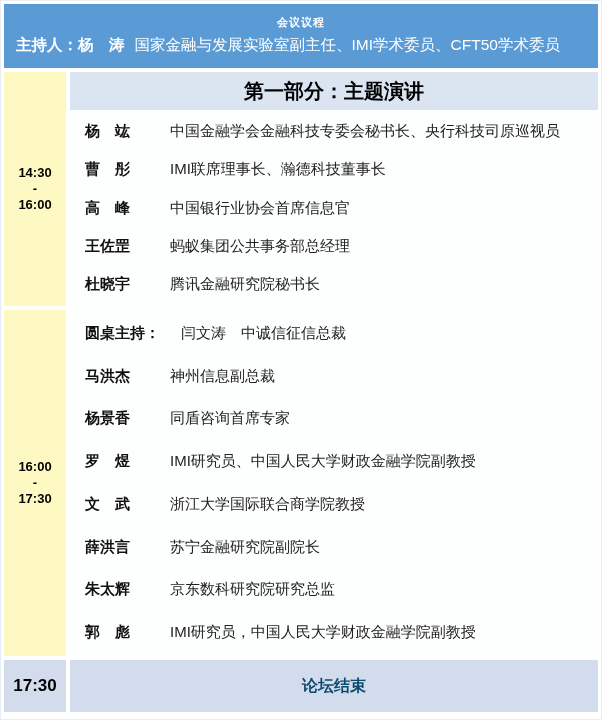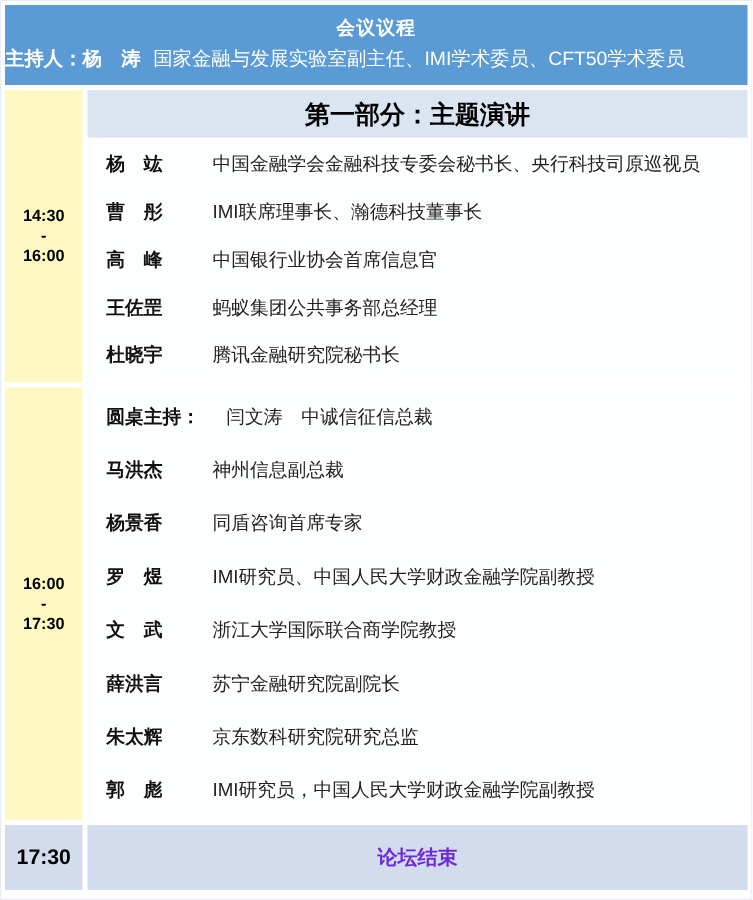--- a/index.html
+++ b/index.html
@@ -8,22 +8,22 @@
     background:#ffffff;
     padding:4px;
     display:flex;flex-direction:column;gap:4px;
     font-family:"Liberation Sans","DejaVu Sans",sans-serif;
     color:#1a1a1a;
     outline:1px solid #e7edf6;outline-offset:-1px;
   }
   
   .band{background:#5b9bd5;color:#ffffff;flex:0 0 64px;
         display:flex;flex-direction:column;justify-content:center;}
-  .band-title{text-align:center;font-size:15px;font-weight:700;letter-spacing:1px;padding:3px 0 5px 0;}
-  .band-host{padding:0 10px 4px 0;font-size:15.5px;white-space:nowrap;}
+  .band-title{text-align:center;font-size:11px;font-weight:700;letter-spacing:1px;padding:3px 0 5px 0;}
+  .band-host{padding:0 10px 4px 12px;font-size:15.5px;white-space:nowrap;}
   .host-label{font-weight:700;}
   .host-desc{font-weight:400;margin-left:10px;}
   
   .section{display:flex;gap:4px;}
   .sec1{flex:0 0 234px;}
   .sec2{flex:0 0 346px;}
   .timecell{
     flex:0 0 62px;background:#fef9c3;
     display:flex;flex-direction:column;align-items:center;justify-content:center;
     font-weight:700;font-size:13px;color:#000000;line-height:1.25;
@@ -36,21 +36,21 @@
   }
   .rows{flex:1 1 auto;display:flex;flex-direction:column;padding:2px 0;}
   .row{flex:1 1 auto;display:flex;align-items:center;padding-left:15px;
        font-size:15px;white-space:nowrap;gap:21px;}
   .row .b{font-weight:700;color:#111111;display:inline-block;min-width:64px;}
   .row .r{font-weight:400;color:#222222;}
   
   .closing{flex:0 0 52px;}
   .closing .timecell{background:#d2dcec;font-size:17px;}
   .closing .content{background:#d2dcec;align-items:center;justify-content:center;
-       font-weight:700;font-size:16px;color:#6d28d9;}
+       font-weight:700;font-size:16px;color:#0c4a6e;}
 </style>
 </head>
 <body>
 
 <div class="page">
 
   <div class="band">
     <div class="band-title">会议议程</div>
     <div class="band-host">
       <span class="host-label">主持人：杨　涛</span><span class="host-desc">国家金融与发展实验室副主任、IMI学术委员、CFT50学术委员</span>

